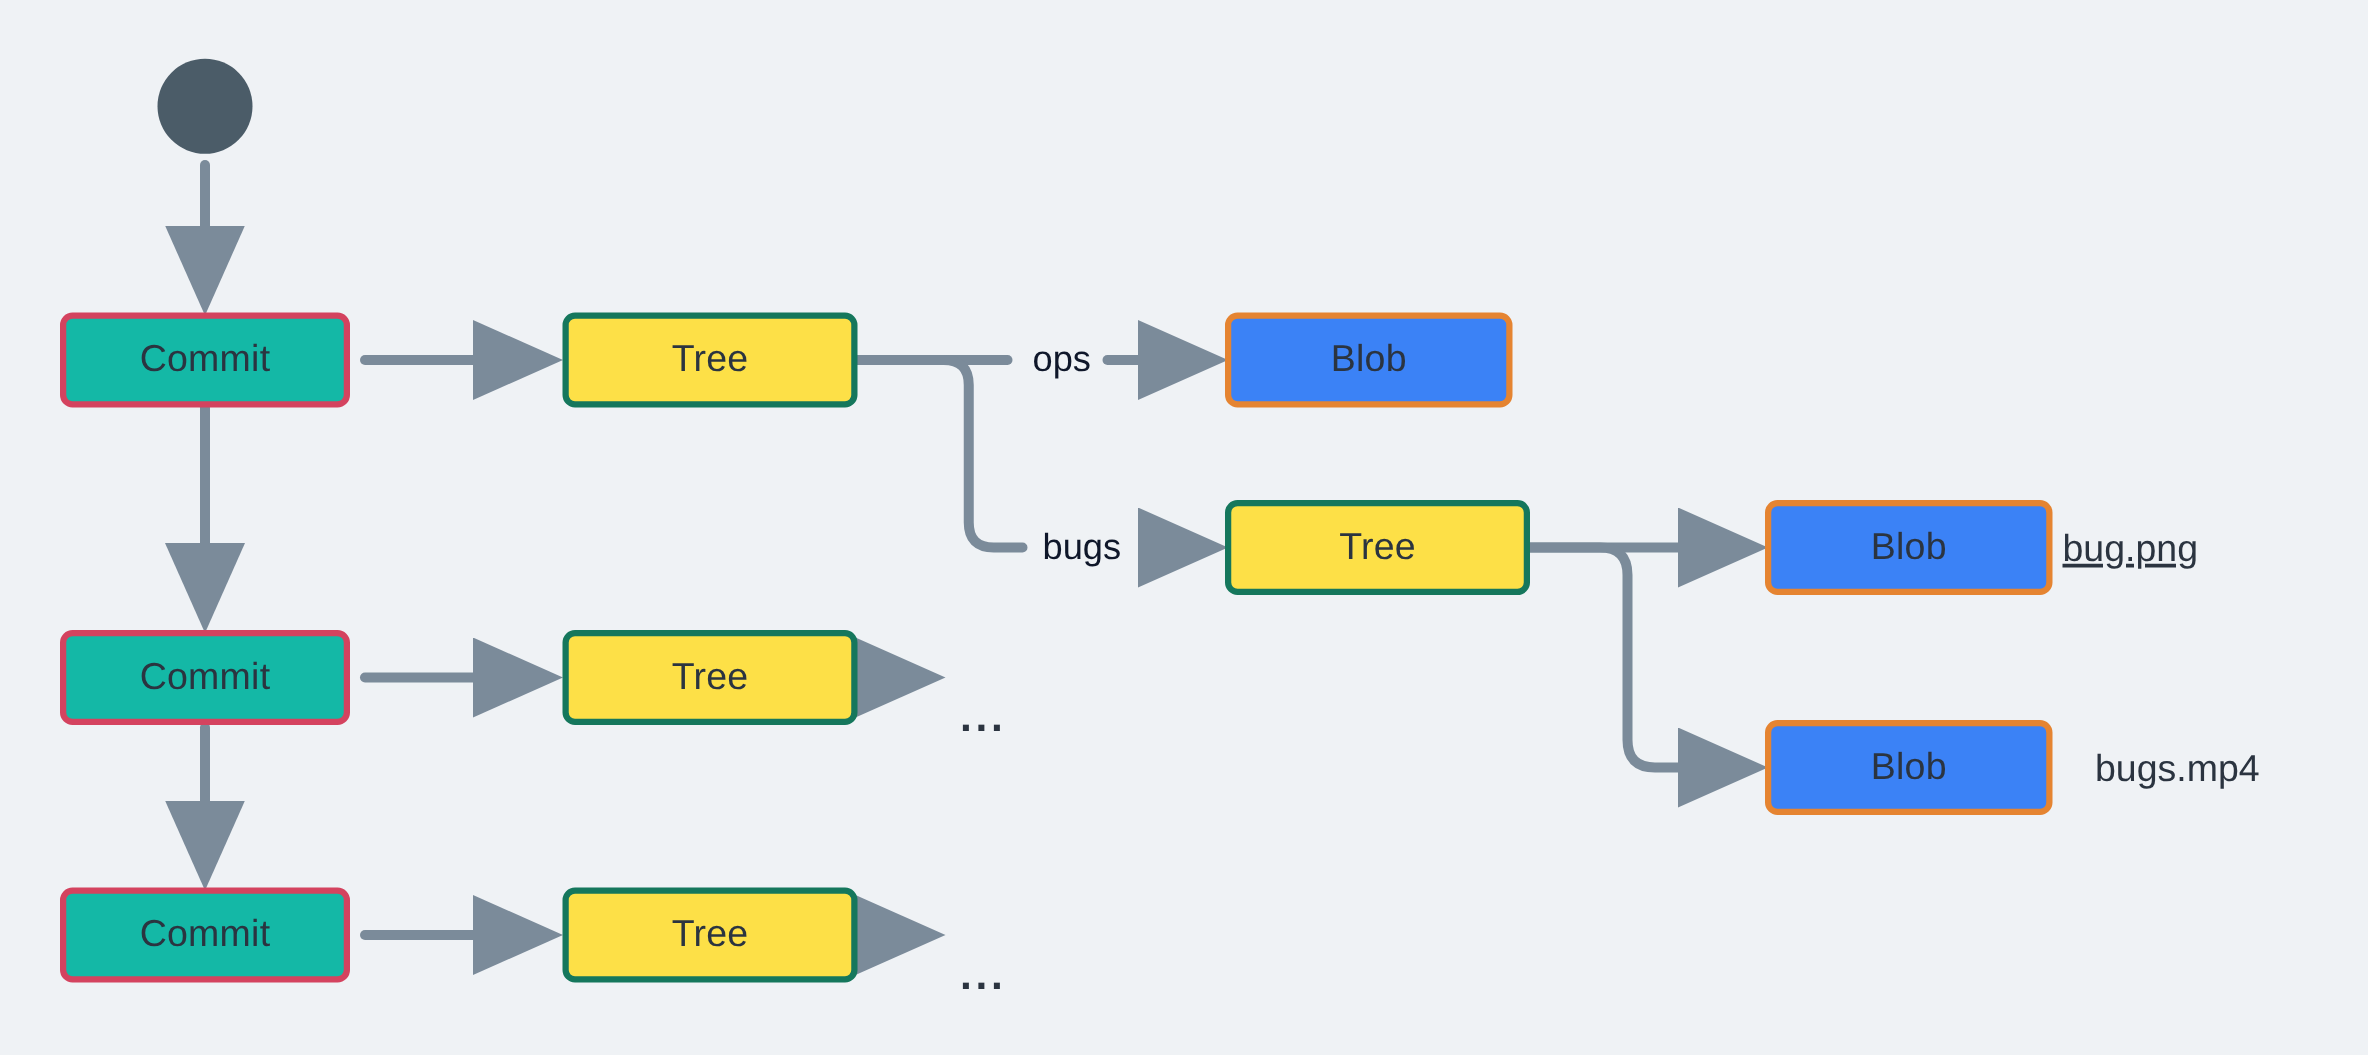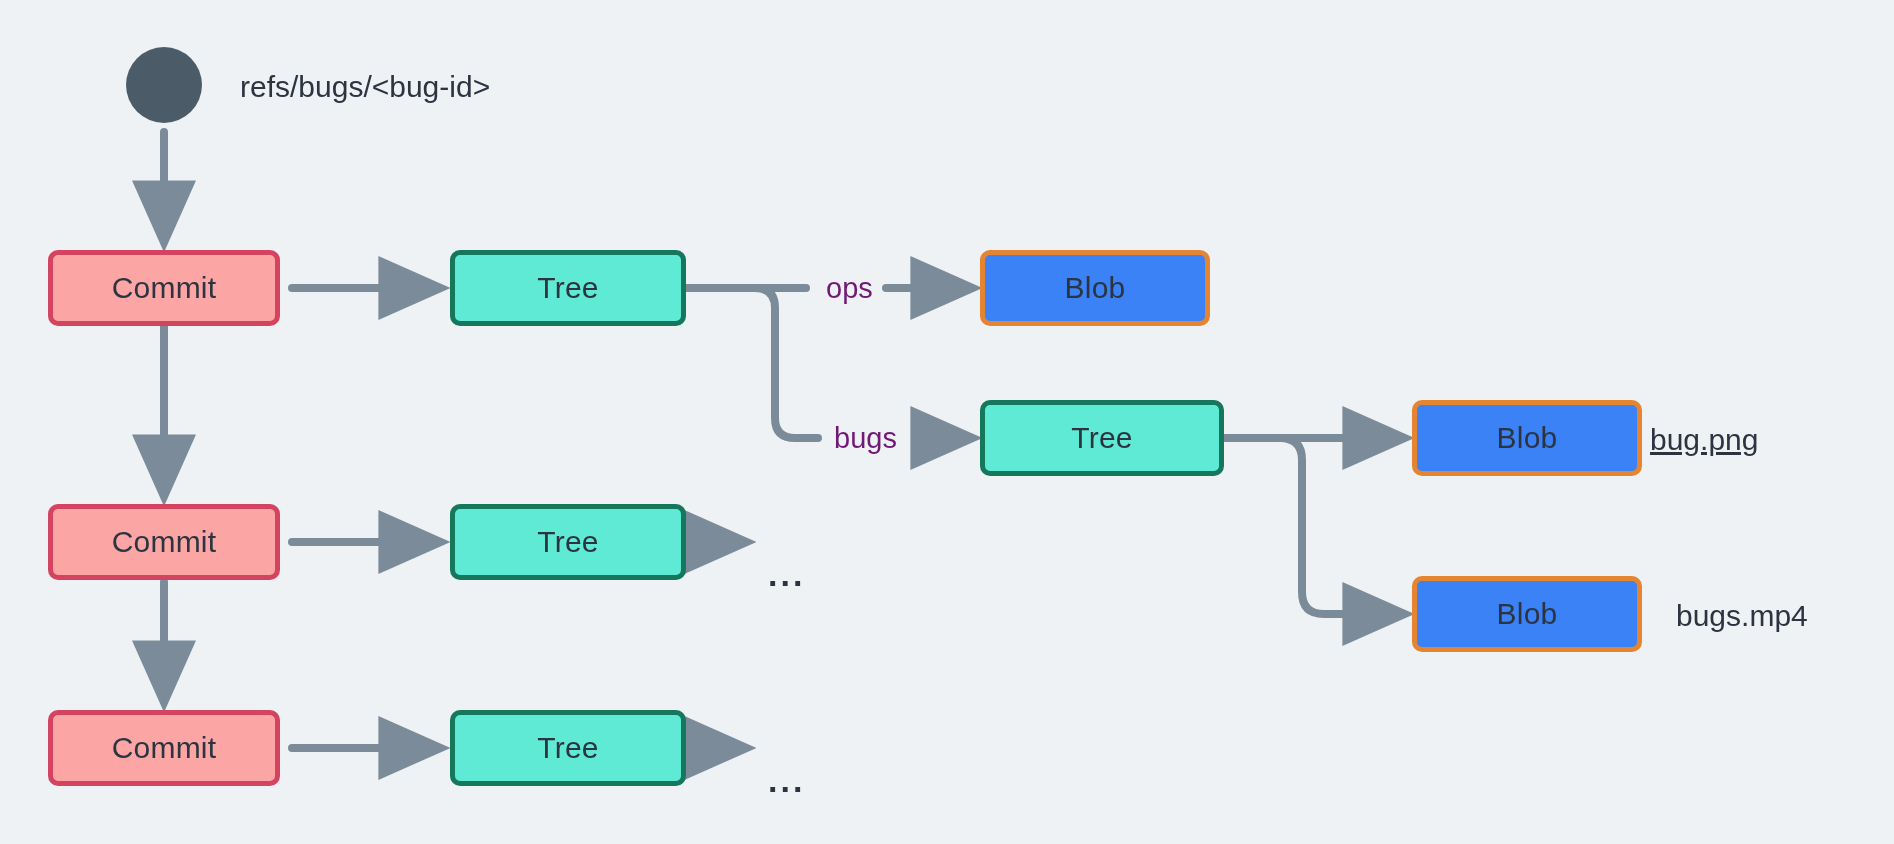--- a/index.html
+++ b/index.html
@@ -32,25 +32,25 @@
     justify-content: center;
     border-radius: 10px;
     border-style: solid;
     border-width: 5px;
     font-size: 30px;
     letter-spacing: 0.2px;
     color: #2b3440;
     z-index: 2;
   }
   .node.commit {
-    background: #fca5a5;
+    background: #14b8a6;
     border-color: #d4435f;
   }
   .node.tree {
-    background: #5eead4;
+    background: #fde047;
     border-color: #15775c;
   }
   .node.blob {
     background: #3b82f6;
     border-color: #e58431;
   }
   .root-dot {
     position: absolute;
     width: 76px;
     height: 76px;
@@ -61,21 +61,21 @@
   .plain-label {
     position: absolute;
     font-size: 30px;
     color: #2b3440;
     white-space: nowrap;
     z-index: 3;
   }
   .edge-label {
     position: absolute;
     font-size: 29px;
-    color: #701a75;
+    color: #0f172a;
     white-space: nowrap;
     background: #eff2f5;
     padding: 0 6px;
     z-index: 3;
     text-align: right;
   }
   .ellipsis {
     position: absolute;
     font-size: 34px;
     font-weight: 700;
@@ -121,21 +121,20 @@
 
       <path d="M1224,438 L1280,438 Q1302,438 1302,460 L1302,592 Q1302,614 1324,614 L1400,614" marker-end="url(#ah)"></path>
 
       <path d="M690,542 L742,542" marker-end="url(#ah)"></path>
 
       <path d="M690,748 L742,748" marker-end="url(#ah)"></path>
     </g>
   </svg>
 
   <div class="root-dot" style="left:126px; top:47px;"></div>
-  <div class="plain-label" style="left:240px; top:70px;">refs/bugs/&lt;bug-id&gt;</div>
 
   <div class="node commit" style="left:48px; top:250px; width:232px; height:76px;">
     <span>Commit</span>
   </div>
   <div class="node commit" style="left:48px; top:504px; width:232px; height:76px;">
     <span>Commit</span>
   </div>
   <div class="node commit" style="left:48px; top:710px; width:232px; height:76px;">
     <span>Commit</span>
   </div>

